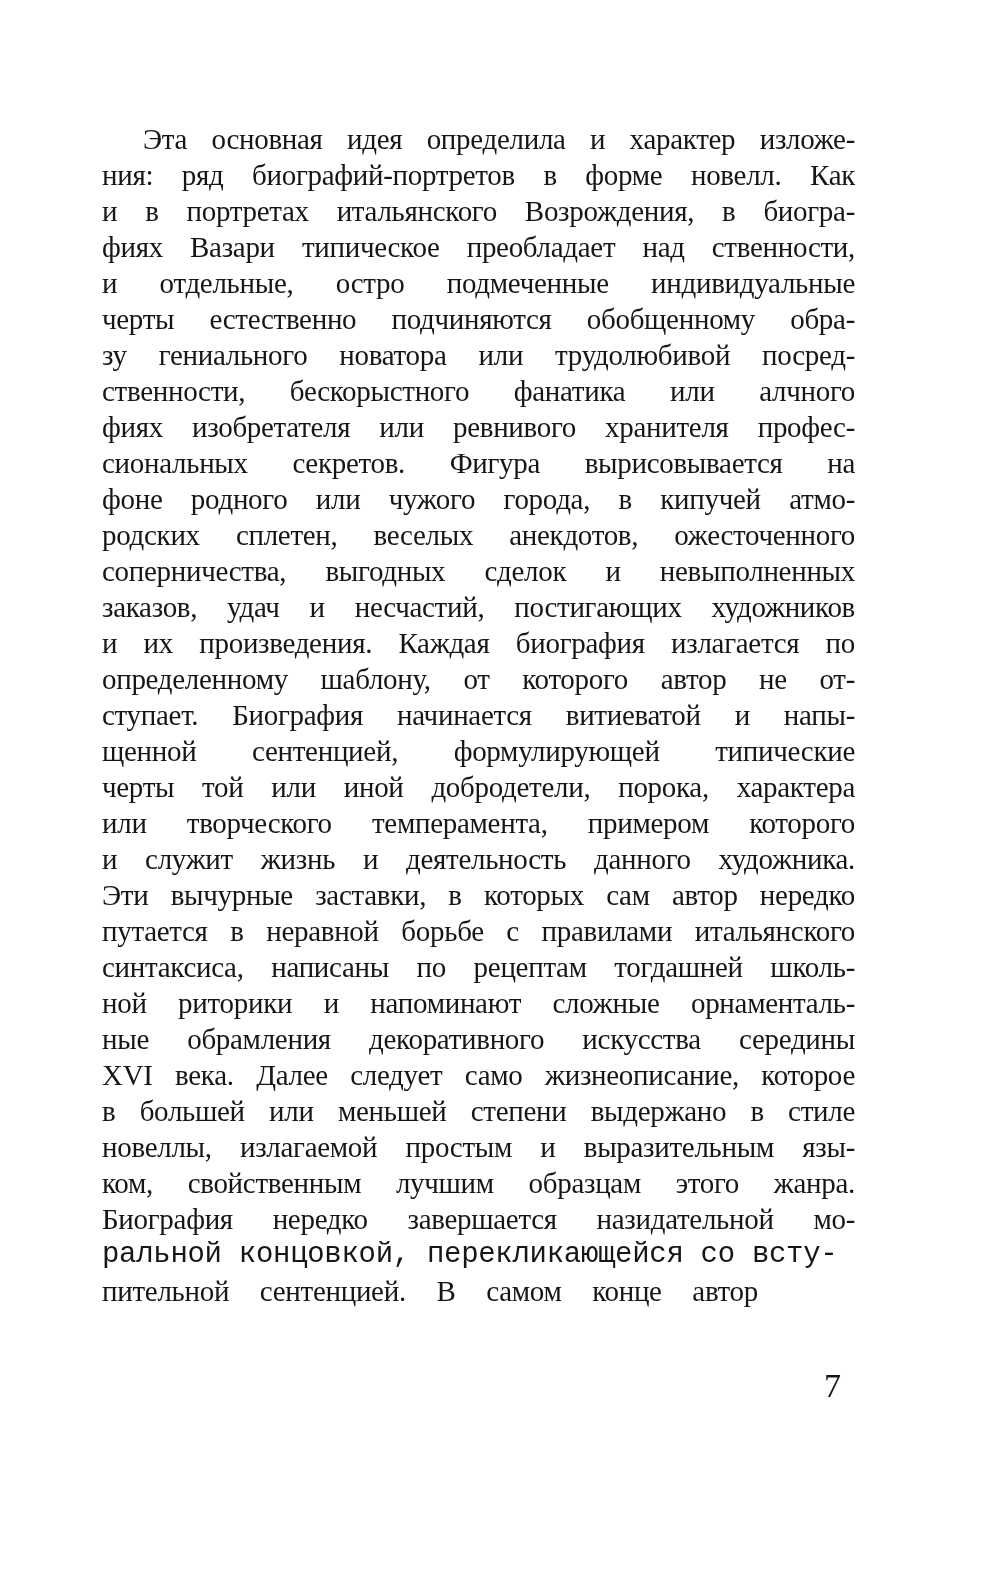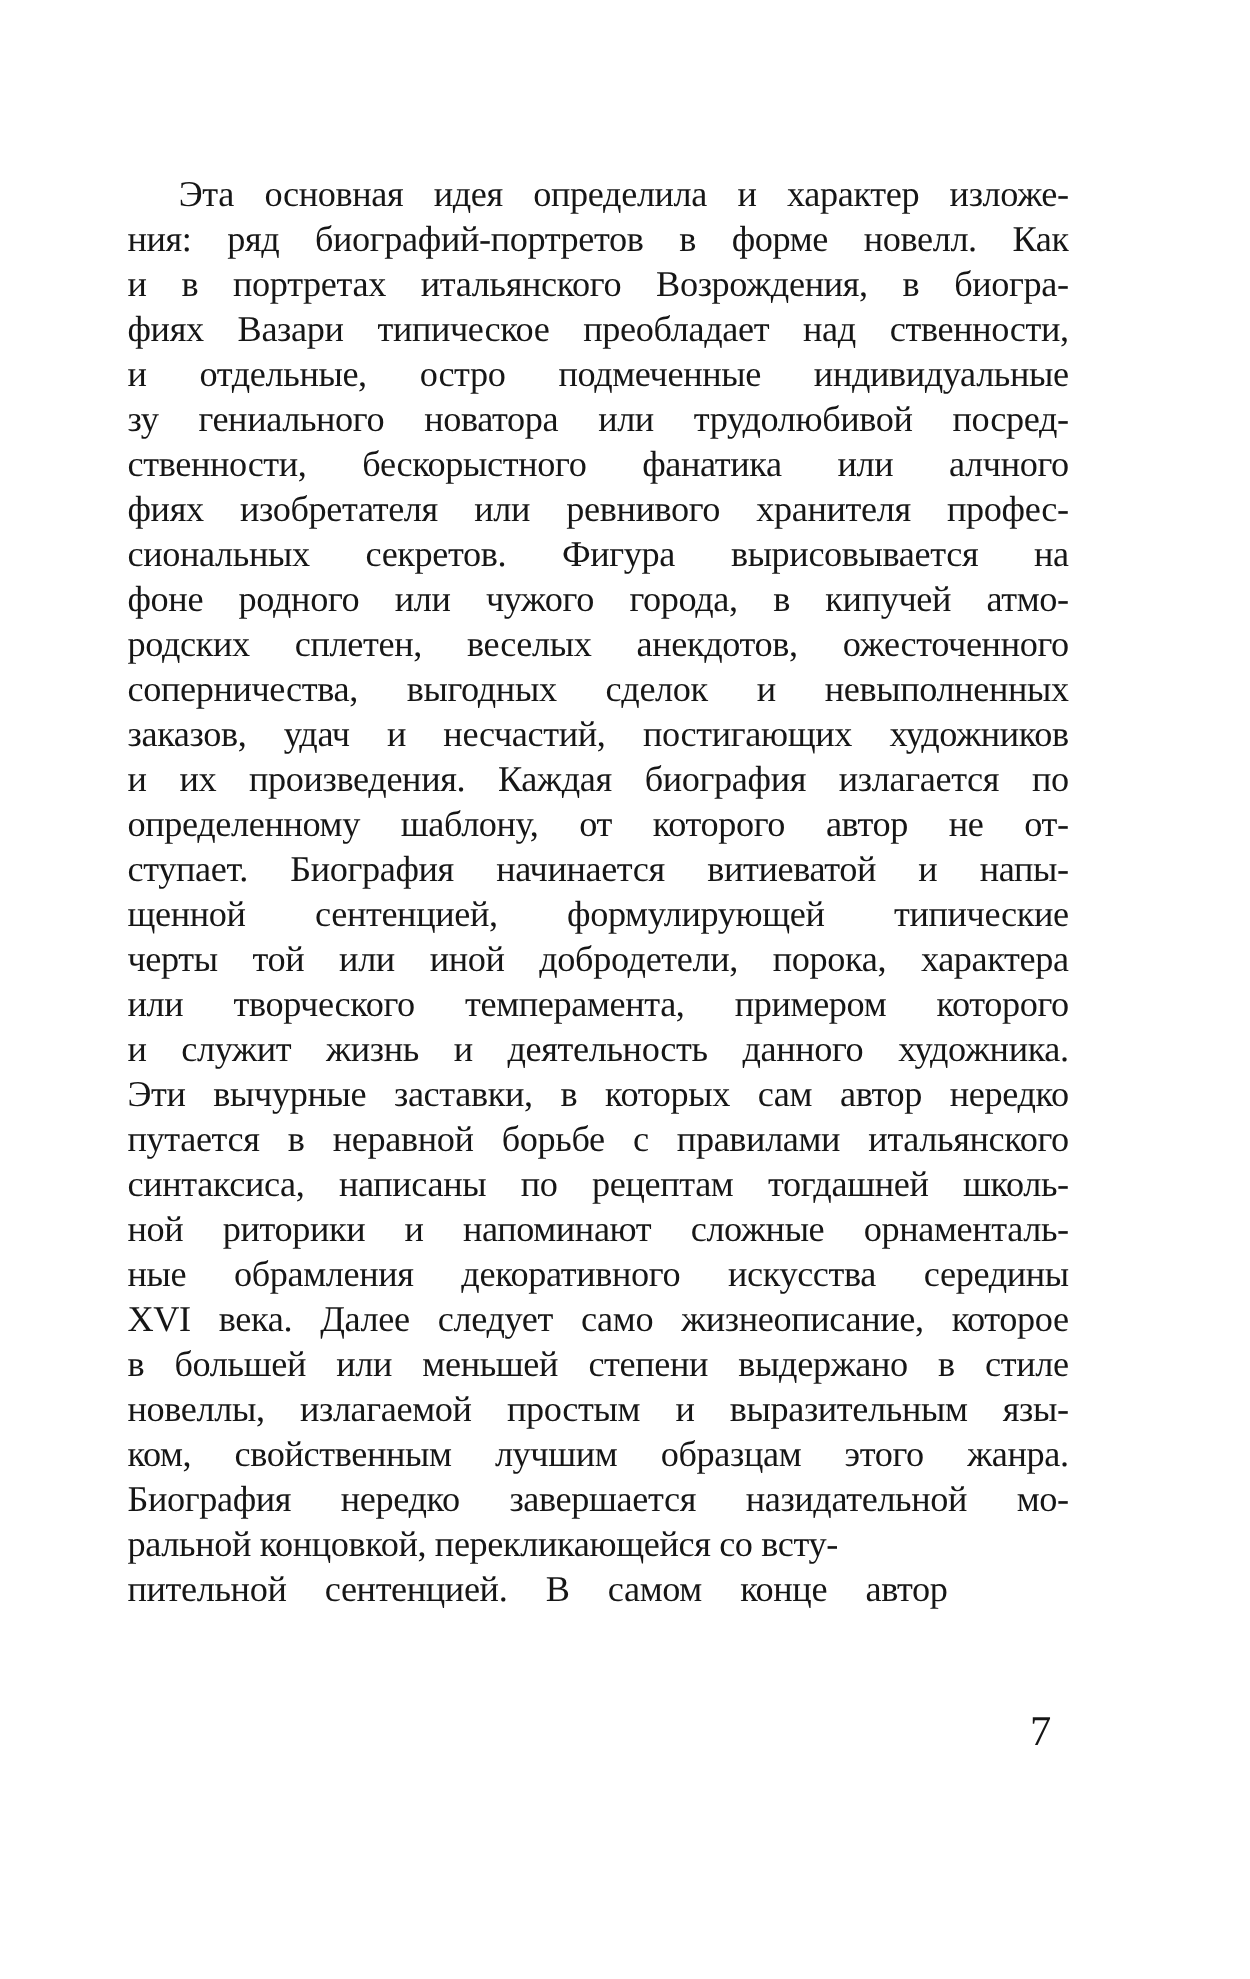--- a/index.html
+++ b/index.html
@@ -12,39 +12,40 @@
       width: 1000px;
       height: 1583px;
       background: #ffffff;
       color: #161616;
       font-family: "Liberation Serif", "DejaVu Serif", serif;
       overflow: hidden;
     }
     .textblock {
       position: absolute;
       left: 102px;
-      top: 138px;
+      top: 121px;
       width: 753px;
     }
     .ln {
       font-size: 29px;
       line-height: 36px;
       height: 36px;
       letter-spacing: -0.3px;
       text-align: justify;
       text-align-last: justify;
       overflow: hidden;
       white-space: normal;
     }
     .ln.first {
       text-indent: 41px;
     }
     .ln.ragged {
       text-align: left;
       text-align-last: left;
+      font-family: Liberation Mono, monospace;
     }
     .ln.lastline {
       width: 656px;
     }
     .pagenum {
       position: absolute;
       left: 824px;
       top: 1369px;
       font-size: 34px;
       line-height: 34px;
@@ -54,20 +55,21 @@
 </head>
 <body>
 
 <div class="page">
   <div class="textblock">
     <div class="ln first">Эта основная идея определила и характер изложе-</div>
     <div class="ln">ния: ряд биографий-портретов в форме новелл. Как</div>
     <div class="ln">и в портретах итальянского Возрождения, в биогра-</div>
     <div class="ln">фиях Вазари типическое преобладает над ственности,</div>
     <div class="ln">и отдельные, остро подмеченные индивидуальные</div>
+    <div class="ln">черты естественно подчиняются обобщенному обра-</div>
     <div class="ln">зу гениального новатора или трудолюбивой посред-</div>
     <div class="ln">ственности, бескорыстного фанатика или алчного</div>
     <div class="ln">фиях изобретателя или ревнивого хранителя профес-</div>
     <div class="ln">сиональных секретов. Фигура вырисовывается на</div>
     <div class="ln">фоне родного или чужого города, в кипучей атмо-</div>
     <div class="ln">родских сплетен, веселых анекдотов, ожесточенного</div>
     <div class="ln">соперничества, выгодных сделок и невыполненных</div>
     <div class="ln">заказов, удач и несчастий, постигающих художников</div>
     <div class="ln">и их произведения. Каждая биография излагается по</div>
     <div class="ln">определенному шаблону, от которого автор не от-</div>

